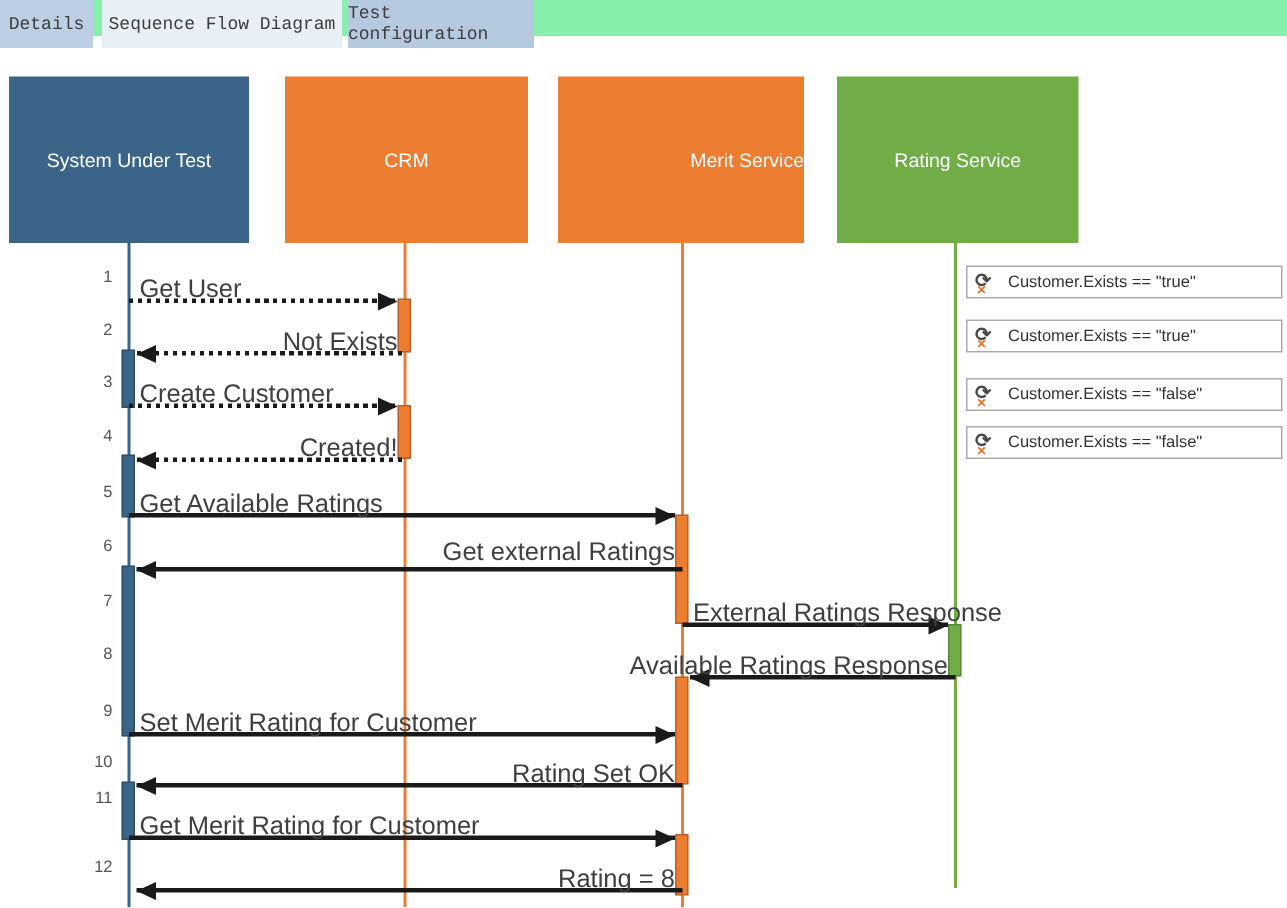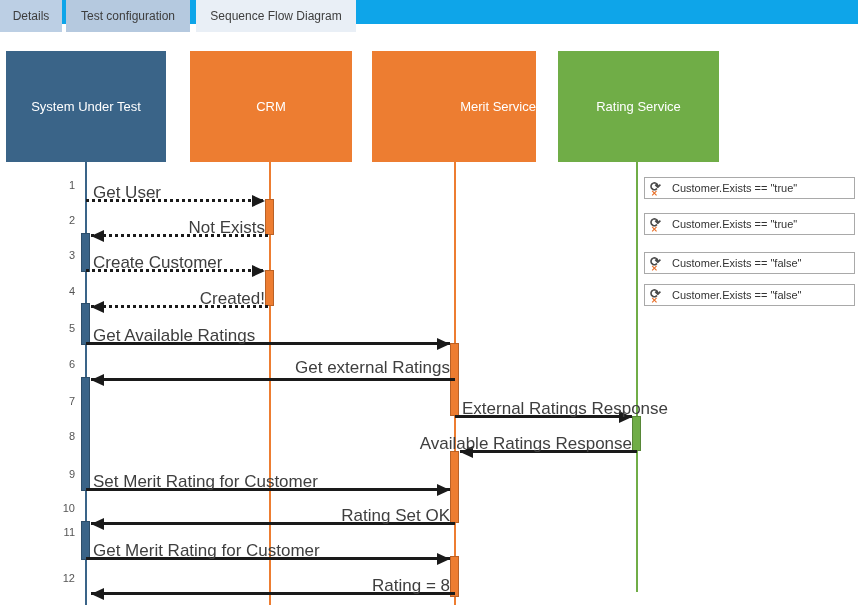--- a/index.html
+++ b/index.html
@@ -1,19 +1,19 @@
 <!DOCTYPE html>
 <html><head>
 <meta charset="utf-8">
 <style>
   html,body{margin:0;padding:0;background:#fff;}
   #app{position:relative;width:858px;height:605px;overflow:hidden;
        font-family:"Liberation Sans",sans-serif;background:#fff;}
   
-  #tabbar{position:absolute;left:0;top:0;width:858px;height:24px;background:#0ea5e9;display:flex;}
+  #tabbar{position:absolute;left:0;top:0;width:858px;height:24px;background:#86efac;display:flex;font-family:Liberation Mono, monospace;}
   .tab{height:32px;display:flex;align-items:center;justify-content:center;
        font-size:12px;color:#3d3d3d;cursor:default;box-sizing:border-box;}
   .tab.t0{width:62px;background:#bccfe4;}
   .tab.t1{width:124px;margin-left:4px;background:#b5c9df;}
   .tab.t2{width:160px;margin-left:6px;background:#e9eff6;}
   
   #canvas{position:absolute;left:0;top:32px;width:858px;height:573px;background:#fff;}
   .hdr{position:absolute;top:19px;height:111px;display:flex;align-items:center;justify-content:center;
        color:#fff;font-size:13px;}
   .lifeline{position:absolute;width:2px;}
@@ -34,25 +34,25 @@
   .cond-text{font-size:11px;color:#333;white-space:nowrap;}
 </style>
 </head>
 <body>
 
 <div id="app">
   <div id="tabbar">
       <div class="tab t0">
         <div>Details</div>
       </div>
+      <div class="tab t2 active">
+        <div>Sequence Flow Diagram</div>
+      </div>
       <div class="tab t1">
         <div>Test configuration</div>
-      </div>
-      <div class="tab t2 active">
-        <div>Sequence Flow Diagram</div>
       </div>
     </div>
   <div id="canvas">
       <div class="hdr" style="left: 6px; width: 160px; background: rgb(58, 100, 136);">
         <div>System Under Test</div>
       </div>
       <div class="lifeline" style="left: 85px; top: 130px; height: 443px; background: rgb(58, 100, 136);"></div>
       <div class="hdr" style="left: 190px; width: 162px; background: rgb(237, 125, 49);">
         <div>CRM</div>
       </div>

